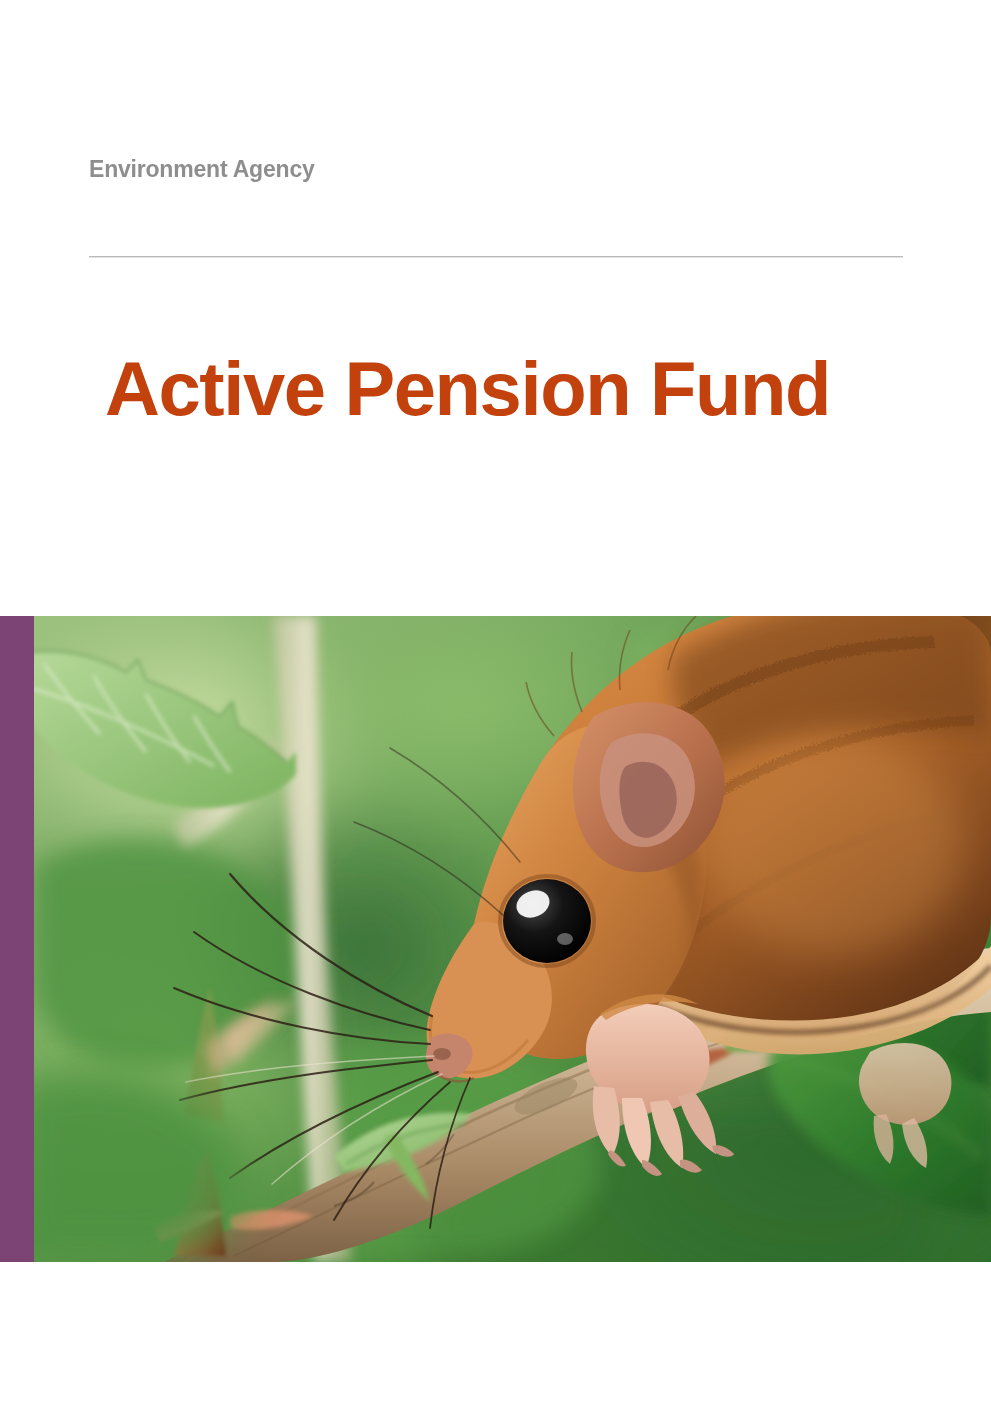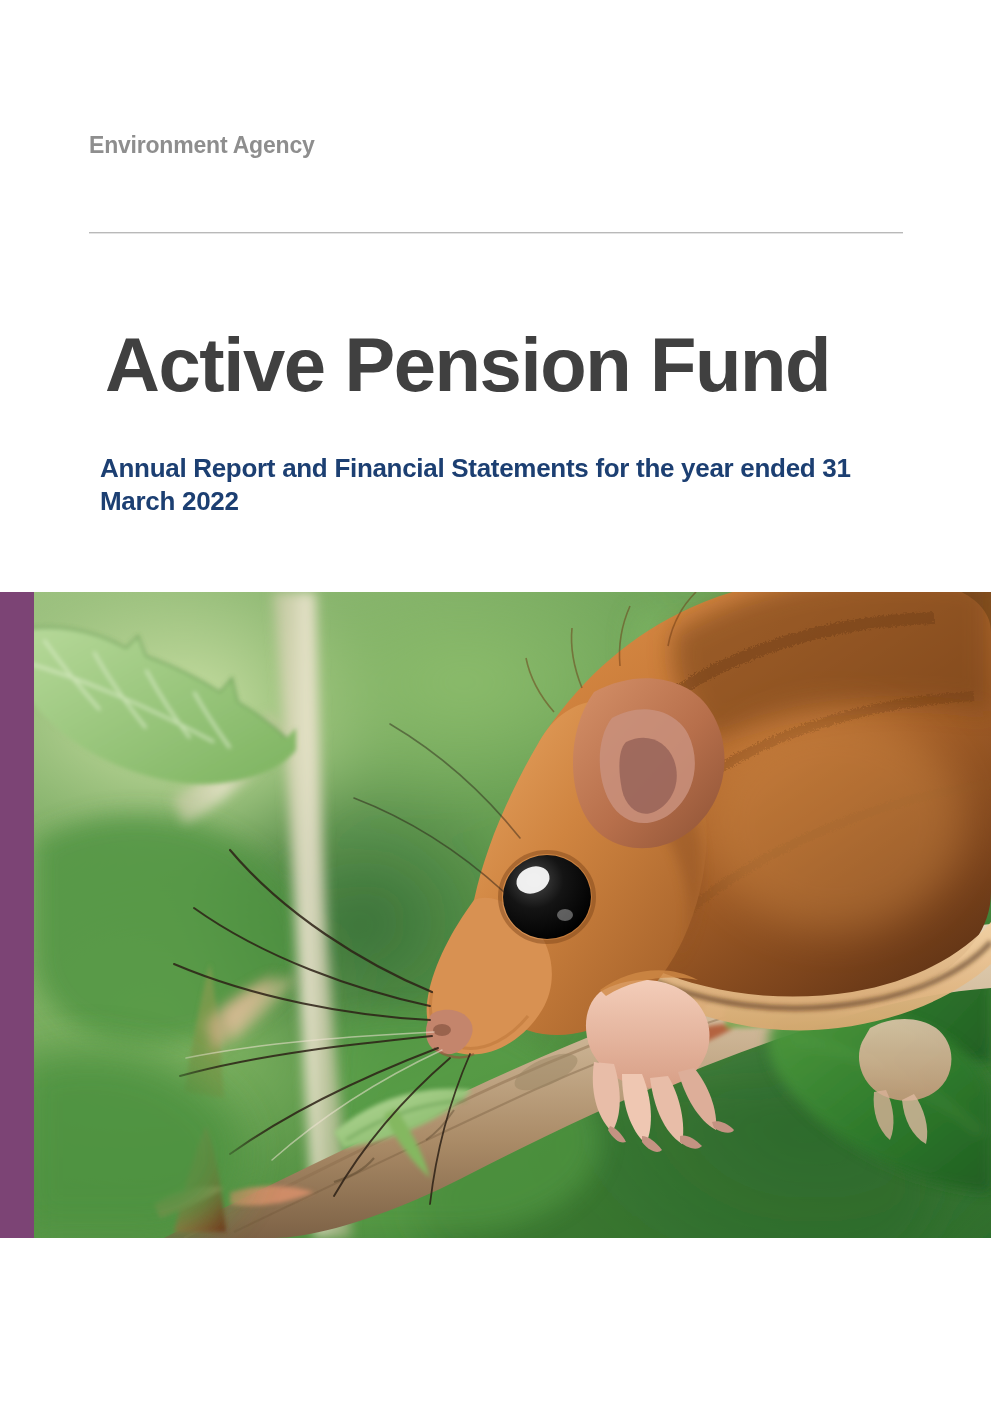--- a/index.html
+++ b/index.html
@@ -12,20 +12,21 @@
     height: 1401px;
     position: relative;
     overflow: hidden;
     font-family: "Liberation Sans", sans-serif;
   }
 
   .page {
     position: absolute;
     inset: 0;
     background: #ffffff;
+    margin-top: 24px;
   }
 
   
   .logo-block {
     position: absolute;
     left: 89px;
     top: 132px;
     width: 480px;
   }
   .logo-line {
@@ -51,21 +52,21 @@
   
   .doc-title {
     position: absolute;
     left: 105px;
     top: 322px;
     font-family: "Liberation Sans", sans-serif;
     font-weight: bold;
     font-size: 76px;
     line-height: 86px;
     letter-spacing: -1.4px;
-    color: #404040;
+    color: #c2410c;
     white-space: nowrap;
   }
 
   .doc-subtitle {
     position: absolute;
     left: 100px;
     top: 452px;
     width: 790px;
     font-family: "Liberation Sans", sans-serif;
     font-weight: bold;
@@ -108,21 +109,20 @@
 <div class="page">
 
   <div class="logo-block">
     <div class="logo-line">Environment Agency</div>
   </div>
 
   <div class="rule"></div>
 
   <div class="doc-title">Active Pension Fund</div>
 
-  <div class="doc-subtitle">Annual Report and Financial Statements for the year ended 31 March 2022</div>
 
   <div class="cover-photo-wrap">
 
     <div class="accent-bar"></div>
 
     <div class="photo">
       <svg viewBox="0 0 957 646" preserveAspectRatio="xMidYMid slice">
         <defs>
 
           <linearGradient id="bgGreen" x1="0" y1="0" x2="1" y2="1">

